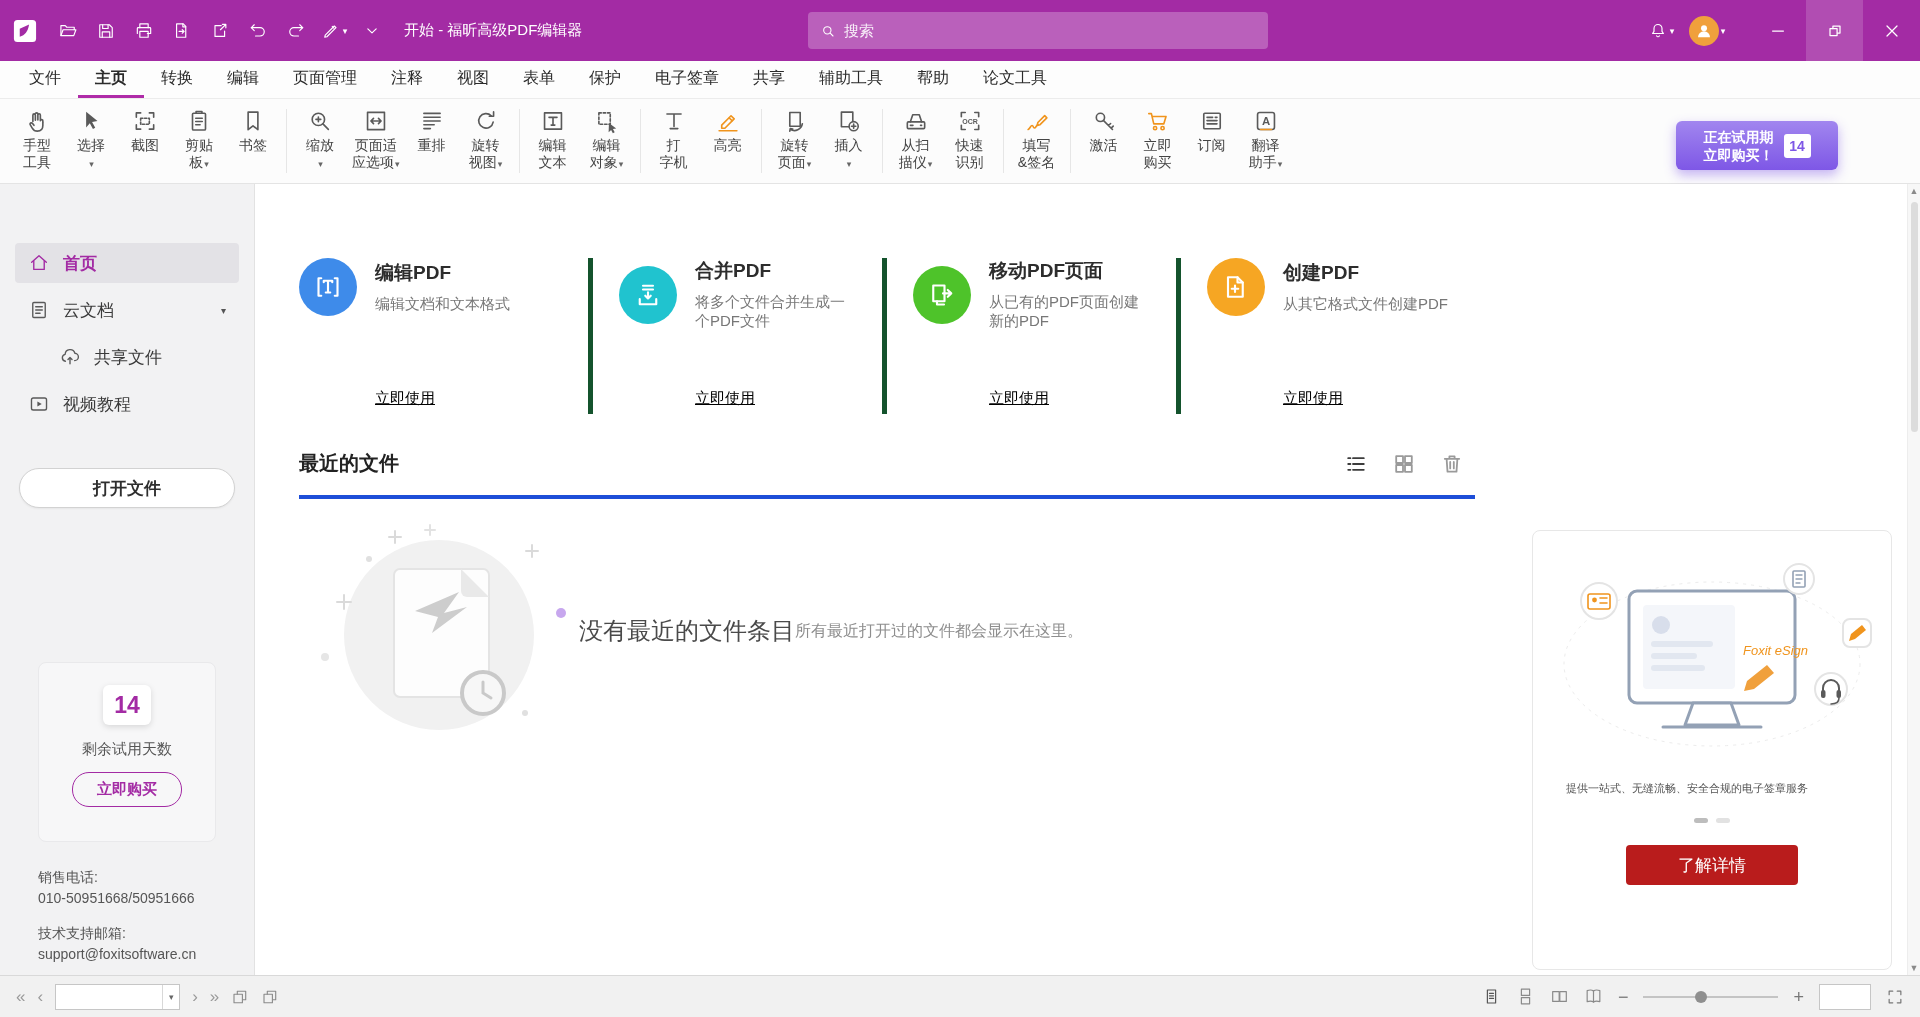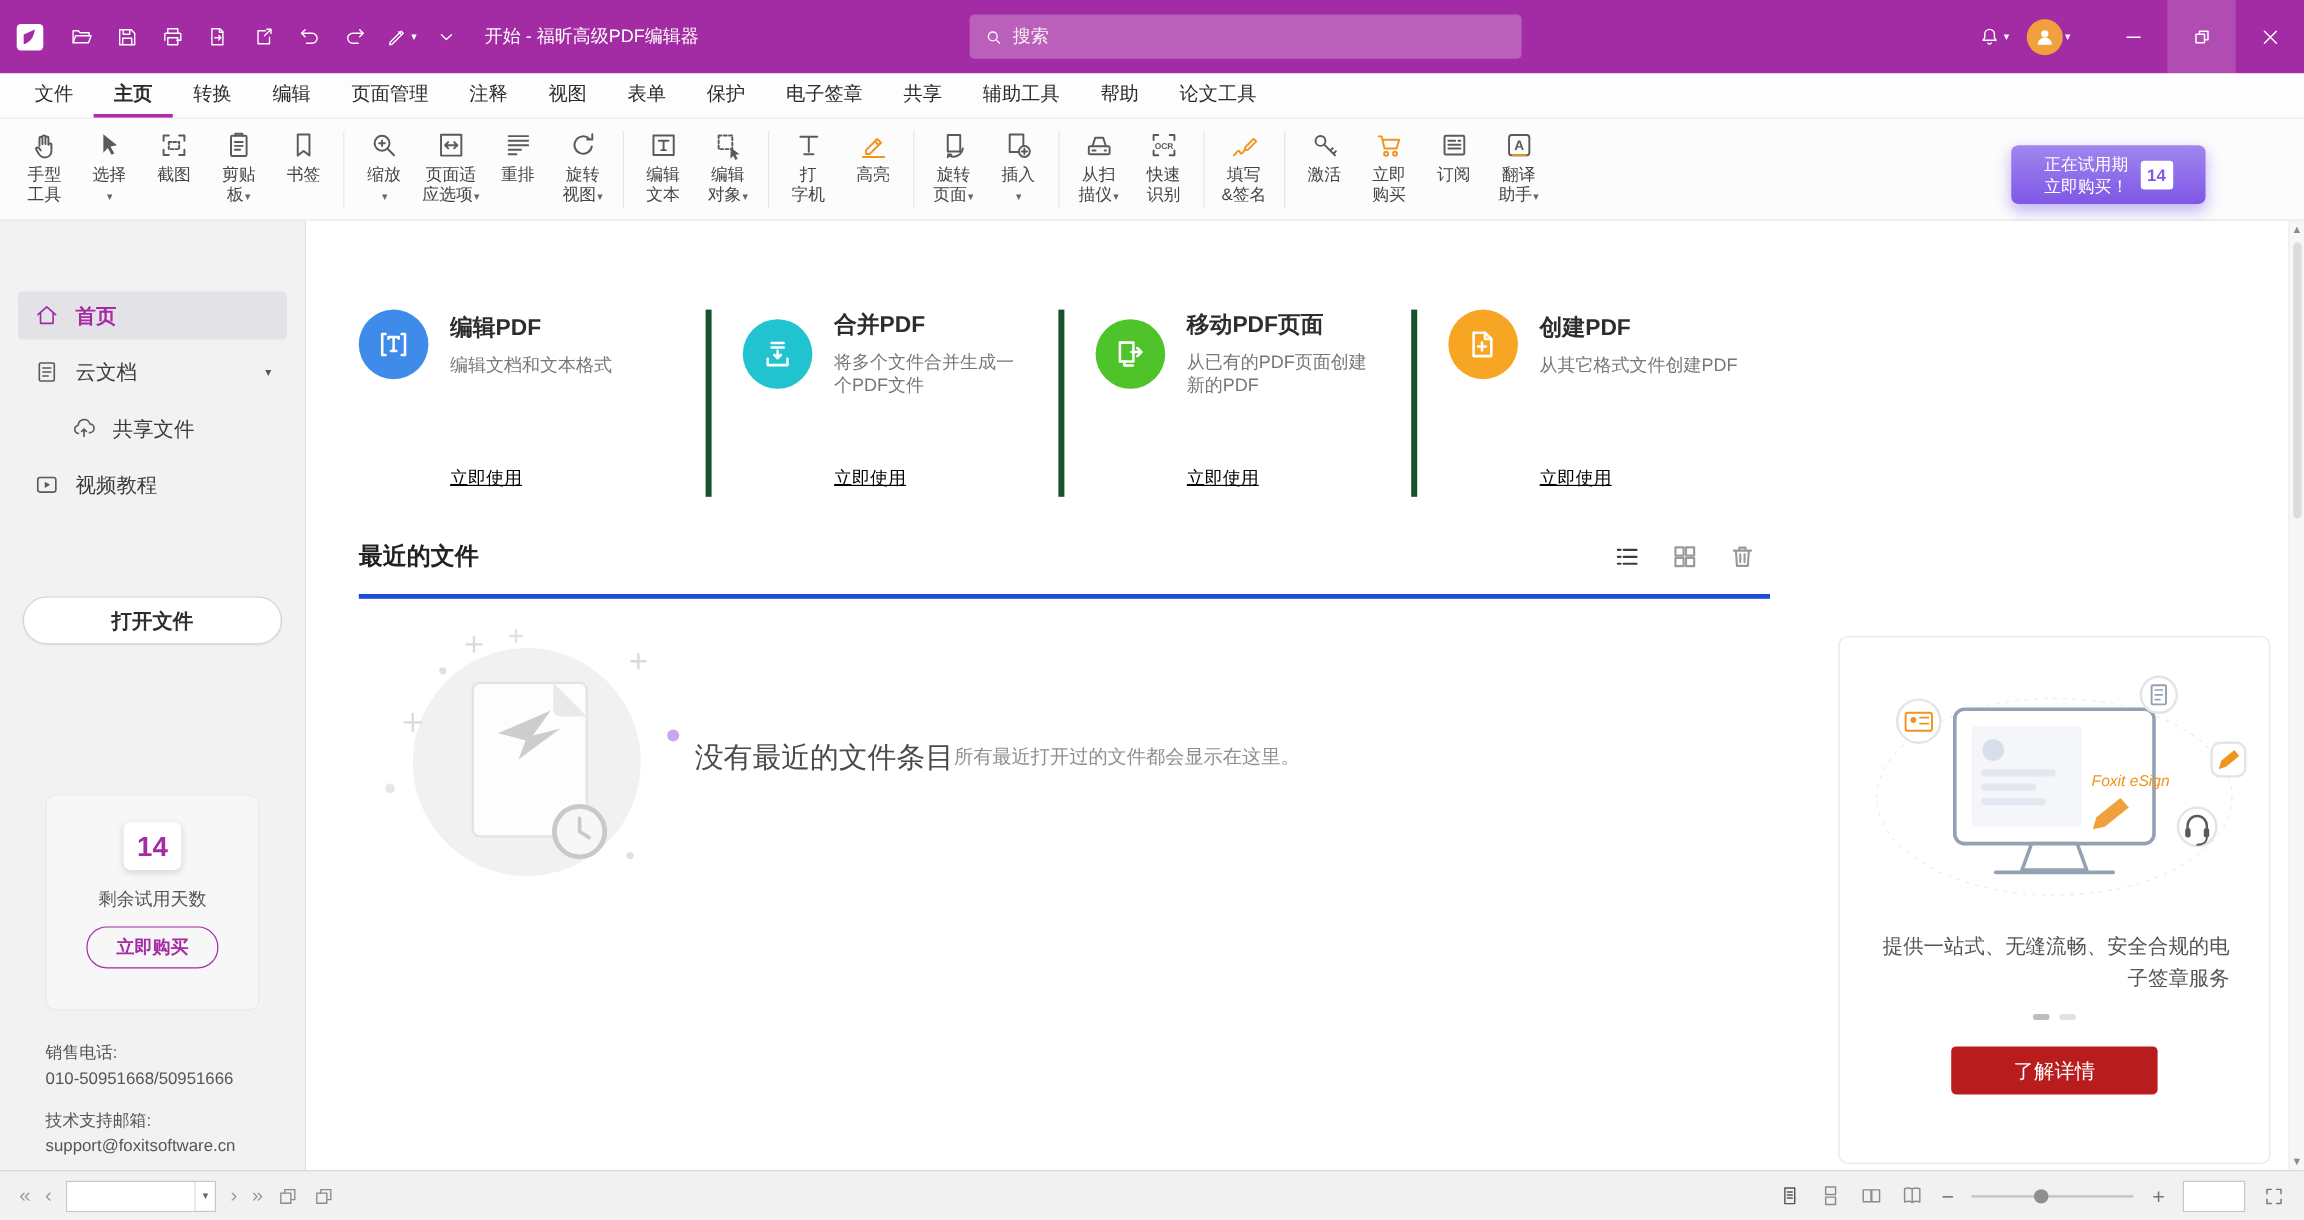--- a/index.html
+++ b/index.html
@@ -26,30 +26,30 @@
 .menu-item.active{font-weight:bold;border-bottom-color:#AF2BA8}
 
 .ribbon{height:85px;background:#FCFCFC;border-bottom:1px solid #E4E4E4;position:relative;display:flex;align-items:flex-start;padding:7px 10px 0 10px}
 .ribbon-tools{display:flex;align-items:flex-start}
 .rtool{min-width:54px;padding:0 5px;display:flex;flex-direction:column;align-items:center;cursor:default}
 .rtool-icon{height:30px;display:flex;align-items:center;justify-content:center;margin-bottom:1px}
 .rtool-label{font-size:14px;line-height:17px;text-align:center;color:#444;white-space:nowrap}
 .rtool-label .dd{font-size:9px;color:#666;margin-left:1px}
 .rsep{width:1px;height:64px;background:#E6E6E6;margin:3px 6px 0 6px;flex:none}
 .trial-badge{position:absolute;right:82px;top:22px;width:162px;height:49px;border-radius:6px;background:linear-gradient(180deg,#A186EF,#7E57E6);box-shadow:0 5px 12px rgba(126,87,230,.45);display:flex;align-items:center;justify-content:center;gap:10px;color:#fff;cursor:default}
-.trial-badge .tbl{font-size:14px;font-weight:normal;line-height:18px;text-align:center}
+.trial-badge .tbl{font-size:14px;font-weight:bold;line-height:18px;text-align:center}
 .trial-badge .tb-days{width:27px;height:24px;background:#fff;color:#7E57E6;font-weight:bold;font-size:14px;border-radius:3px;display:flex;align-items:center;justify-content:center}
 
 .workspace{height:791px;display:flex}
 .sidebar{width:255px;background:#F2F2F3;border-right:1px solid #E2E2E2;position:relative;padding-top:52px;flex:none}
 .side-item{height:40px;margin:7px 15px;display:flex;align-items:center;gap:13px;padding:0 13px;border-radius:4px;font-size:17px;color:#3A3A3A;cursor:default}
 .side-item.active{background:#E3E2E6;color:#A32BA4;font-weight:bold}
 .side-item.indent{margin-left:46px}
 .side-item .chev{margin-left:auto;font-size:10px;color:#555}
-.open-btn{display:block;margin:73px auto 0;width:216px;height:40px;border-radius:20px;border:1px solid #D2D2D2;background:#fff;font-size:17px;font-weight:bold;color:#2E2E2E;font-family:inherit;box-shadow:0 1px 2px rgba(0,0,0,.05);cursor:pointer}
+.open-btn{display:block;margin:44px auto 0;width:216px;height:40px;border-radius:20px;border:1px solid #D2D2D2;background:#fff;font-size:17px;font-weight:bold;color:#2E2E2E;font-family:inherit;box-shadow:0 1px 2px rgba(0,0,0,.05);cursor:pointer}
 .trial-card{position:absolute;left:38px;right:38px;top:478px;height:180px;background:#F7F7F8;border:1px solid #E9E9EB;border-radius:8px;display:flex;flex-direction:column;align-items:center;padding-top:22px}
 .trial-days{width:48px;height:40px;background:#fff;border-radius:6px;box-shadow:0 2px 6px rgba(0,0,0,.13);color:#A32BA4;font-weight:bold;font-size:23px;display:flex;align-items:center;justify-content:center}
 .trial-cap{margin-top:15px;font-size:15px;color:#555}
 .buy-btn{margin-top:13px;padding:7px 24px;border:1.5px solid #A32BA4;border-radius:17px;background:transparent;color:#A32BA4;font-weight:bold;font-size:15px;font-family:inherit;cursor:pointer}
 .contact{position:absolute;left:38px;bottom:10px;font-size:14px;color:#555;line-height:21px}
 .contact .blk{margin-bottom:14px}
 
 .content{flex:1;position:relative;background:#fff;padding:44px 0 0 44px;overflow:hidden}
 .wizard-head{display:flex;align-items:baseline;gap:8px}
 .wizard-title{font-size:21px;font-weight:bold;color:#222}
@@ -64,21 +64,21 @@
 .card-desc{font-size:15px;color:#777;margin-top:9px}
 .card-link{position:absolute;bottom:6px;font-size:15px;color:#000000;text-decoration:underline;cursor:pointer}
 .recent-head{width:1176px;margin-top:36px;display:flex;align-items:center}
 .recent-title{font-size:20px;font-weight:bold;color:#222}
 .recent-tools{margin-left:auto;display:flex;align-items:center;gap:22px;padding-right:10px}
 .rt-btn{width:26px;height:26px;display:flex;align-items:center;justify-content:center;cursor:pointer}
 .empty-col{width:1176px;margin-top:18px;border-top:4px solid #1d4ed8;display:flex;flex-direction:row;align-items:center}
 .empty-title{font-size:24px;color:#4a4a4a;margin-top:16px}
 .empty-desc{font-size:16px;color:#8e8e8e;margin-top:16px}
 .promo-card{position:absolute;right:28px;top:346px;width:360px;height:440px;border:1px solid #E7E7E7;border-radius:8px;background:#fff;display:flex;flex-direction:column;align-items:center;padding-top:18px}
-.promo-text{width:292px;margin-top:8px;font-size:17px;color:#555;line-height:27px;text-align:right}
+.promo-text{width:292px;margin-top:8px;font-size:11px;color:#555;line-height:27px;text-align:left}
 .promo-dots{margin-top:16px;display:flex;gap:8px}
 .promo-dots .dot{width:14px;height:5px;border-radius:3px;background:#E2E2E2}
 .promo-dots .dot.active{background:#BDBDBD}
 .promo-btn{margin-top:22px;width:172px;height:40px;background:#b91c1c;border:none;border-radius:4px;color:#fff;font-size:17px;font-family:Liberation Mono, monospace;cursor:pointer}
 .vscroll{position:absolute;right:0;top:0;bottom:0;width:13px;background:#F7F7F7;border-left:1px solid #EDEDED;display:flex;flex-direction:column;align-items:center}
 .vs-arrow{font-size:9px;color:#8a8a8a;line-height:14px}
 .vs-thumb{width:7px;height:230px;background:#DCDCDC;border-radius:4px;margin-top:4px}
 .vs-spacer{flex:1}
 
 .statusbar{height:42px;background:#F1F1F1;border-top:1px solid #D9D9D9;display:flex;align-items:center;padding:0 16px;color:#777}

